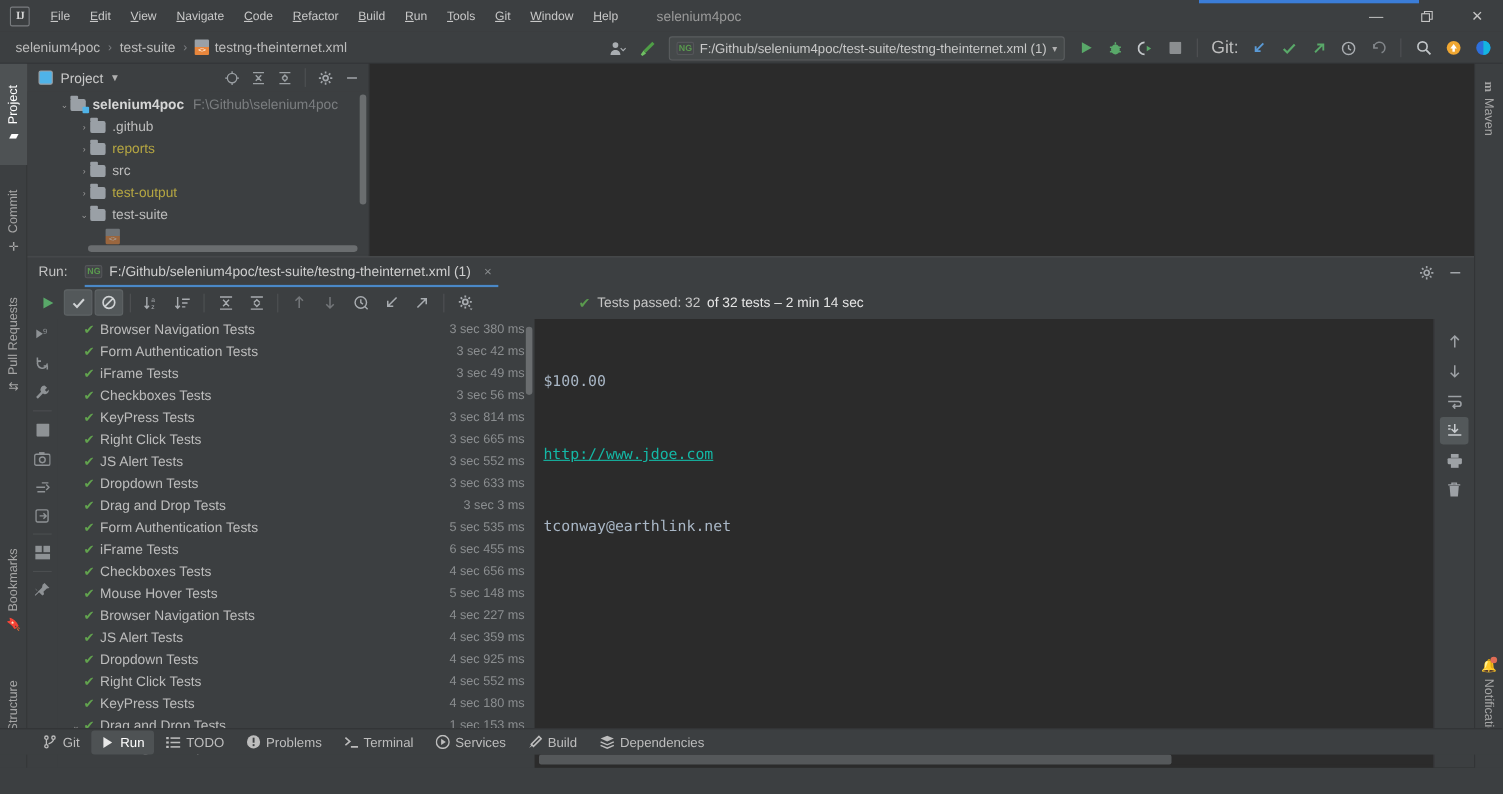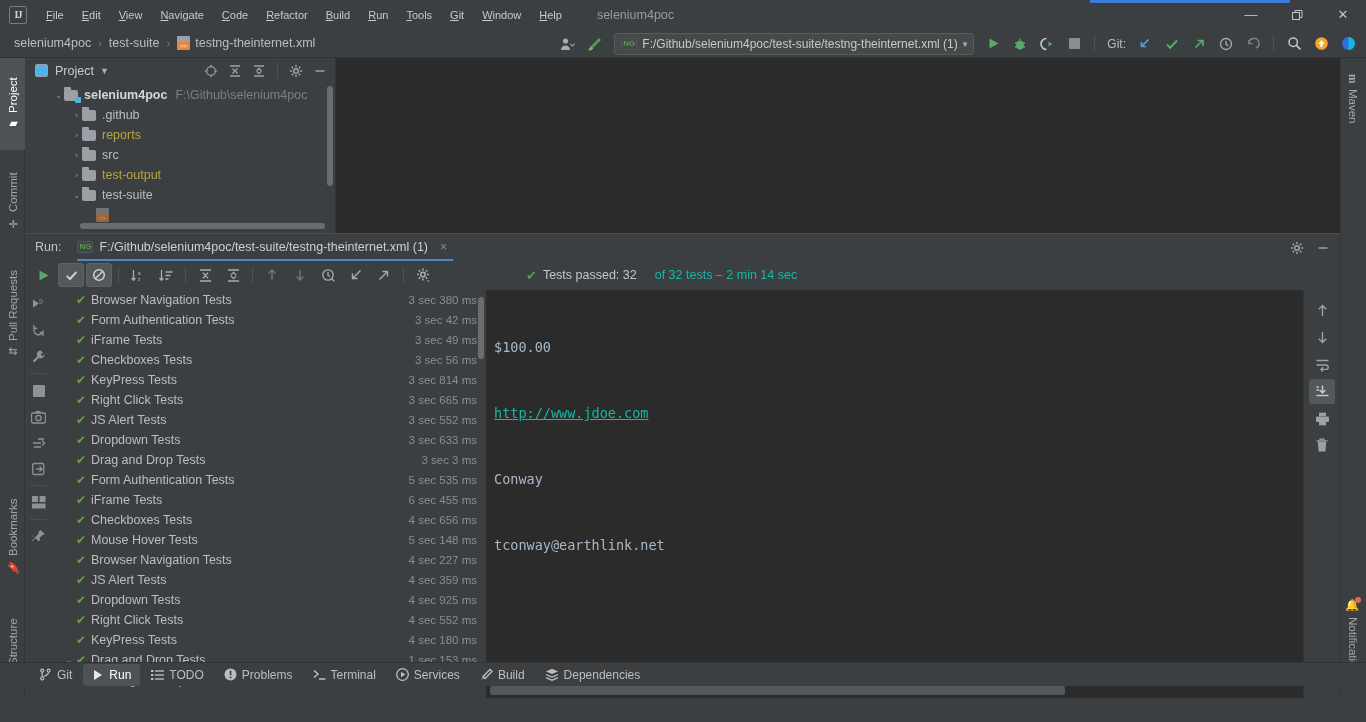--- a/index.html
+++ b/index.html
@@ -208,21 +208,21 @@
     color:#a8acb0; font-size:13px; border-radius:3px; position:relative;
   }
   .tb.toggled{ background:#53585a; border:1px solid #5e6365; }
   .tb.dim{ color:#737679; }
   .tbsep{ width:1px;height:17px;background:#4f5254;margin:0 4px; }
   .status-passed{
     margin-left:88px; display:flex; align-items:center; gap:6px;
     font-size:12.5px;
   }
   .st-strong{ color:#c6c6c6; }
-  .st-dim{ color:#14b8a6;margin-left:12px; }
+  .st-dim{ color:#e5e5e5; }
   .check{ color:#5a9a4e; font-size:13px; }
 
   .run-body{
     position:absolute; left:0; top:57px; right:0; bottom:0; display:flex;
   }
   .run-side-icons{
     width:27px; background:#3c3f41; padding-top:2px;
     display:flex; flex-direction:column; align-items:center; gap:1px;
   }
   .sideico{
@@ -381,21 +381,21 @@
             <path d="M6.5 1.5A5.5 5.5 0 106.5 12.5" fill="none" stroke="#c5c9cc" stroke-width="1.6"></path>
             <path d="M8.5 4.5l4 2.5-4 2.5z" fill="#59a869"></path>
           </svg>
       </div>
       <div class="nav-ico dimmed">
         <svg width="11" height="11" viewBox="0 0 11 11">
             <rect width="11" height="11" rx="1" fill="#8b8e90"></rect>
           </svg>
       </div>
       <div class="divider-v"></div>
-      <span style="color:#bdbdbd;font-size:12px;margin:0 4px;">Git:</span>
+      <span style="color:#bdbdbd;font-size:16px;margin:0 4px;">Git:</span>
       <div class="nav-ico">
         <svg width="14" height="14" viewBox="0 0 14 14">
             <path d="M10.5 2.5L4 9M3.5 5v4.5H8" stroke="#5a9ad6" stroke-width="1.7" fill="none"></path>
           </svg>
       </div>
       <div class="nav-ico">
         <svg width="14" height="14" viewBox="0 0 14 14">
             <path d="M2 7.5l3.2 3.2L12 3.5" stroke="#59a869" stroke-width="2" fill="none"></path>
           </svg>
       </div>
@@ -856,21 +856,20 @@
           <span class="tt-name">DragAndDropTests</span>
           <span class="tt-time">1 sec 153 ms</span>
         </div>
         <div class="tt-scroll"></div>
       </div>
 
       <div class="console-wrap">
         <div class="console">
           <div class="cline">$100.00</div>
           <div class="cline"><span class="link">http://www.jdoe.com</span></div>
-          <div class="cline">Conway</div>
           <div class="cline">tconway@earthlink.net</div>
           
           
           
           
           
           
           
           
           

